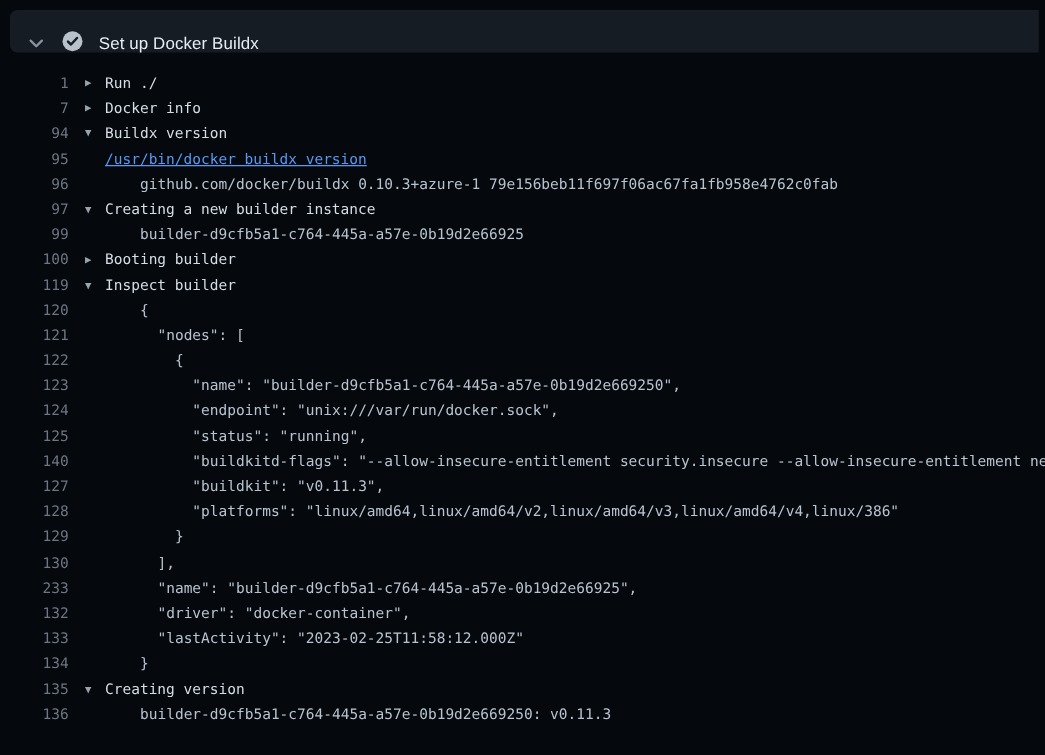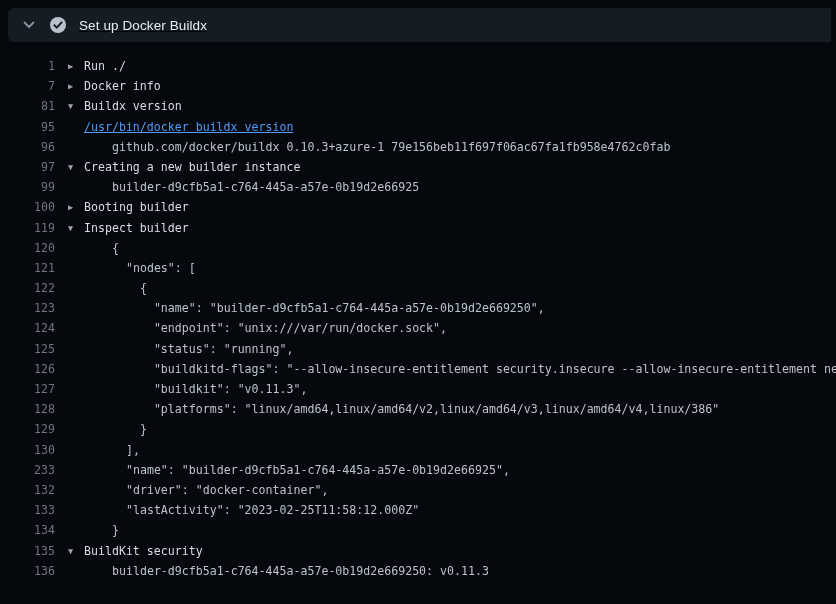--- a/index.html
+++ b/index.html
@@ -17,24 +17,23 @@
   html,body{width:836px;height:604px;overflow:hidden;}
   body{
     background:var(--page-bg);
     font-family:"DejaVu Sans Mono","Liberation Mono",monospace;
   }
   .step-header{
     position:absolute;
     left:8px;top:8px;right:5px;height:34px;
     background:var(--header-bg);
     border-radius:6px 0 0 6px;
-    display:flex;align-items:center;
+    display:flex;align-items:flex-end;
     padding-left:14px;
     cursor:pointer;
-    text-decoration:underline;
   }
   .chev{width:14px;height:14px;flex:0 0 auto;}
   .check-wrap{margin-left:13px;width:18px;height:18px;flex:0 0 auto;}
   .step-title{
     margin-left:12px;
     font-family:"Liberation Sans","DejaVu Sans",sans-serif;
     font-size:13.5px;
     color:var(--title);
     letter-spacing:.1px;
   }
@@ -81,37 +80,37 @@
   <svg class="check-wrap" viewBox="0 0 18 18">
     <circle cx="9" cy="9" r="8" fill="#b9c1cb"></circle>
     <path d="M5.4 9.3 L7.8 11.6 L12.6 6.4" fill="none" stroke="#161c24" stroke-width="2" stroke-linecap="round" stroke-linejoin="round"></path>
   </svg>
   <span class="step-title">Set up Docker Buildx</span>
 </div>
 
 <div class="log" id="log">
     <div class="row group"><span class="num">1</span><span class="marker">▶</span><span class="text">Run ./</span></div>
     <div class="row group"><span class="num">7</span><span class="marker">▶</span><span class="text">Docker info</span></div>
-    <div class="row group"><span class="num">81</span><span class="marker">▼</span><span class="text">Buildx version</span></div>
+    <div class="row group"><span class="num">94</span><span class="marker">▼</span><span class="text">Buildx version</span></div>
     <div class="row command"><span class="num">95</span><span class="marker"></span><span class="text">/usr/bin/docker buildx version</span></div>
     <div class="row output"><span class="num">96</span><span class="marker"></span><span class="text">github.com/docker/buildx 0.10.3+azure-1 79e156beb11f697f06ac67fa1fb958e4762c0fab</span></div>
     <div class="row group"><span class="num">97</span><span class="marker">▼</span><span class="text">Creating a new builder instance</span></div>
     <div class="row output"><span class="num">99</span><span class="marker"></span><span class="text">builder-d9cfb5a1-c764-445a-a57e-0b19d2e66925</span></div>
     <div class="row group"><span class="num">100</span><span class="marker">▶</span><span class="text">Booting builder</span></div>
     <div class="row group"><span class="num">119</span><span class="marker">▼</span><span class="text">Inspect builder</span></div>
     <div class="row output"><span class="num">120</span><span class="marker"></span><span class="text">{</span></div>
     <div class="row output"><span class="num">121</span><span class="marker"></span><span class="text">  "nodes": [</span></div>
     <div class="row output"><span class="num">122</span><span class="marker"></span><span class="text">    {</span></div>
     <div class="row output"><span class="num">123</span><span class="marker"></span><span class="text">      "name": "builder-d9cfb5a1-c764-445a-a57e-0b19d2e669250",</span></div>
     <div class="row output"><span class="num">124</span><span class="marker"></span><span class="text">      "endpoint": "unix:///var/run/docker.sock",</span></div>
     <div class="row output"><span class="num">125</span><span class="marker"></span><span class="text">      "status": "running",</span></div>
-    <div class="row output"><span class="num">126</span><span class="marker"></span><span class="text">      "buildkitd-flags": "--allow-insecure-entitlement security.insecure --allow-insecure-entitlement network.host",</span></div>
+    <div class="row output"><span class="num">140</span><span class="marker"></span><span class="text">      "buildkitd-flags": "--allow-insecure-entitlement security.insecure --allow-insecure-entitlement network.host",</span></div>
     <div class="row output"><span class="num">127</span><span class="marker"></span><span class="text">      "buildkit": "v0.11.3",</span></div>
     <div class="row output"><span class="num">128</span><span class="marker"></span><span class="text">      "platforms": "linux/amd64,linux/amd64/v2,linux/amd64/v3,linux/amd64/v4,linux/386"</span></div>
     <div class="row output"><span class="num">129</span><span class="marker"></span><span class="text">    }</span></div>
     <div class="row output"><span class="num">130</span><span class="marker"></span><span class="text">  ],</span></div>
     <div class="row output"><span class="num">233</span><span class="marker"></span><span class="text">  "name": "builder-d9cfb5a1-c764-445a-a57e-0b19d2e66925",</span></div>
     <div class="row output"><span class="num">132</span><span class="marker"></span><span class="text">  "driver": "docker-container",</span></div>
     <div class="row output"><span class="num">133</span><span class="marker"></span><span class="text">  "lastActivity": "2023-02-25T11:58:12.000Z"</span></div>
     <div class="row output"><span class="num">134</span><span class="marker"></span><span class="text">}</span></div>
-    <div class="row group"><span class="num">135</span><span class="marker">▼</span><span class="text">BuildKit security</span></div>
+    <div class="row group"><span class="num">135</span><span class="marker">▼</span><span class="text">Creating version</span></div>
     <div class="row output"><span class="num">136</span><span class="marker"></span><span class="text">builder-d9cfb5a1-c764-445a-a57e-0b19d2e669250: v0.11.3</span></div>
   </div>
 
 </body></html>

